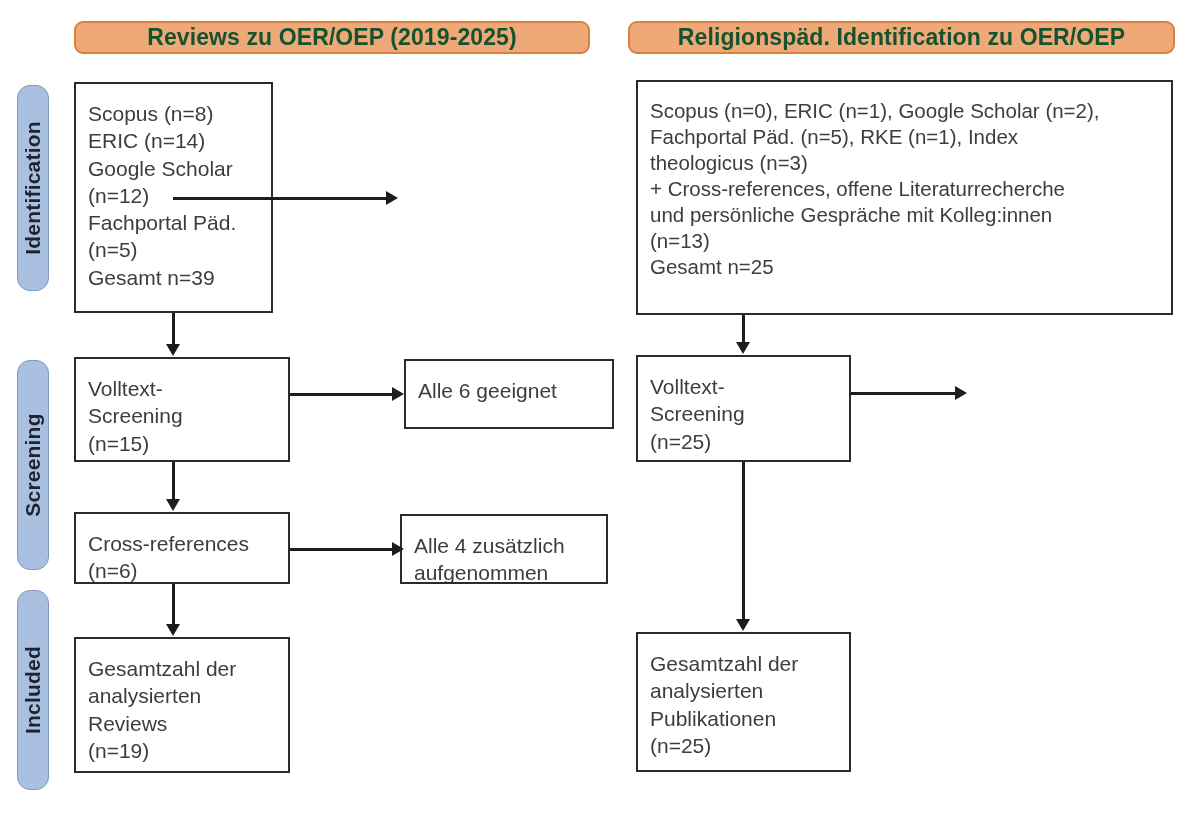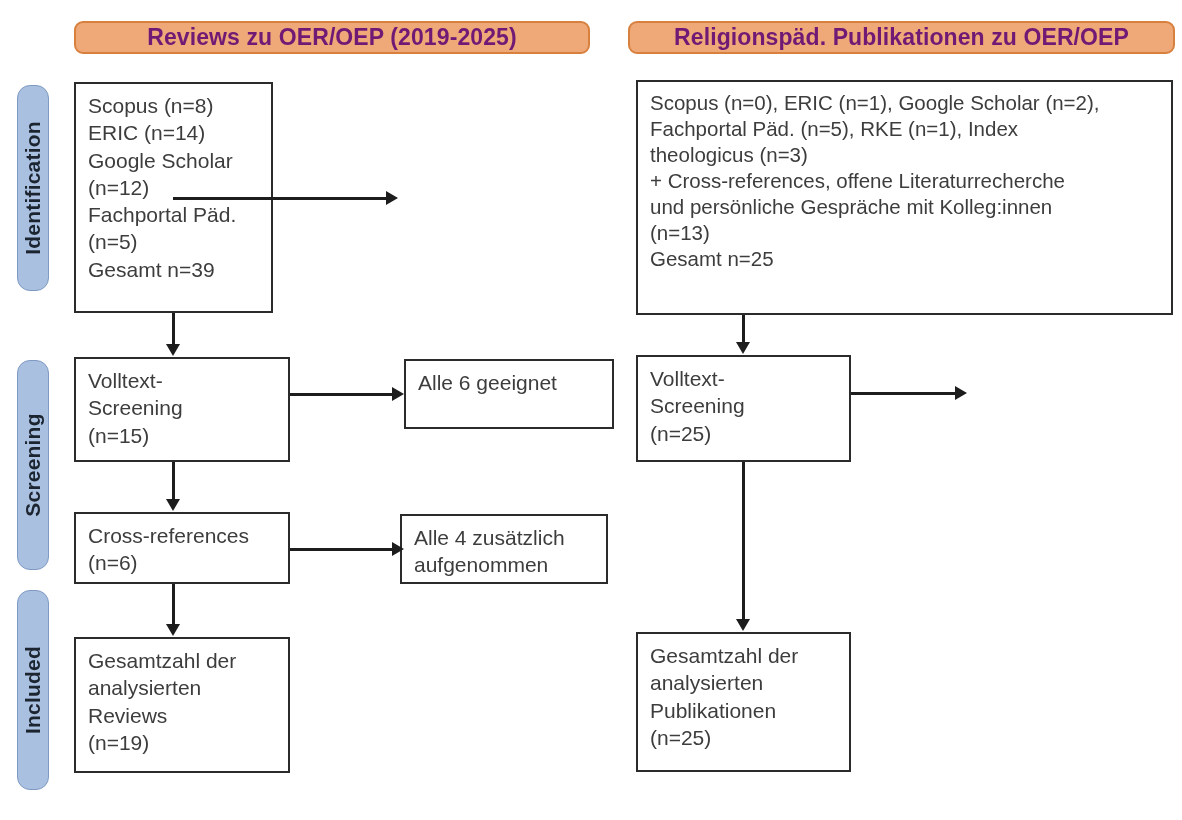--- a/index.html
+++ b/index.html
@@ -19,21 +19,21 @@
     overflow: hidden;
   }
 
   
   .header-bar {
     position: absolute;
     box-sizing: border-box;
     background: #efa878;
     border: 2px solid #d8813f;
     border-radius: 9px;
-    color: #701a75;
+    color: #14532d;
     font-size: 23px;
     font-weight: bold;
     letter-spacing: 0.1px;
     display: flex;
     align-items: center;
     justify-content: center;
     text-align: center;
     line-height: 1;
   }
   #header-left  { left: 74px;  top: 21px; width: 516px; height: 33px; }
@@ -62,21 +62,21 @@
   #pill-identification { left: 17px; top: 85px;  width: 32px; height: 206px; }
   #pill-screening      { left: 17px; top: 360px; width: 32px; height: 210px; }
   #pill-included       { left: 17px; top: 590px; width: 32px; height: 200px; }
 
   
   .flow-box {
     position: absolute;
     box-sizing: border-box;
     background: #ffffff;
     border: 2.5px solid #2b2b2b;
-    padding: 8px 10px 7px 12px;
+    padding: 16px 10px 7px 12px;
     font-size: 21px;
     line-height: 1.30;
     color: #3d3d3d;
     white-space: pre-line;
     overflow: hidden;
   }
   .flow-box.dense { font-size: 20.5px; line-height: 1.27; }
 
   
   #box-l-sources    { left: 74px;  top: 82px;  width: 199px; height: 231px; }
@@ -117,21 +117,21 @@
     border-left: 12px solid #1d1d1d;
   }
 </style>
 </head>
 <body>
 
 <div id="diagram">
 
   <div class="header-bar" id="header-left">Reviews zu OER/OEP (2019-2025)</div>
 
-  <div class="header-bar" id="header-right">Religionspäd. Publikationen zu OER/OEP</div>
+  <div class="header-bar" id="header-right">Religionspäd. Identification zu OER/OEP</div>
 
   <div class="stage-pill" id="pill-identification">
     <span>Identification</span>
   </div>
   <div class="stage-pill" id="pill-screening">
     <span>Screening</span>
   </div>
   <div class="stage-pill" id="pill-included">
     <span>Included</span>
   </div>

